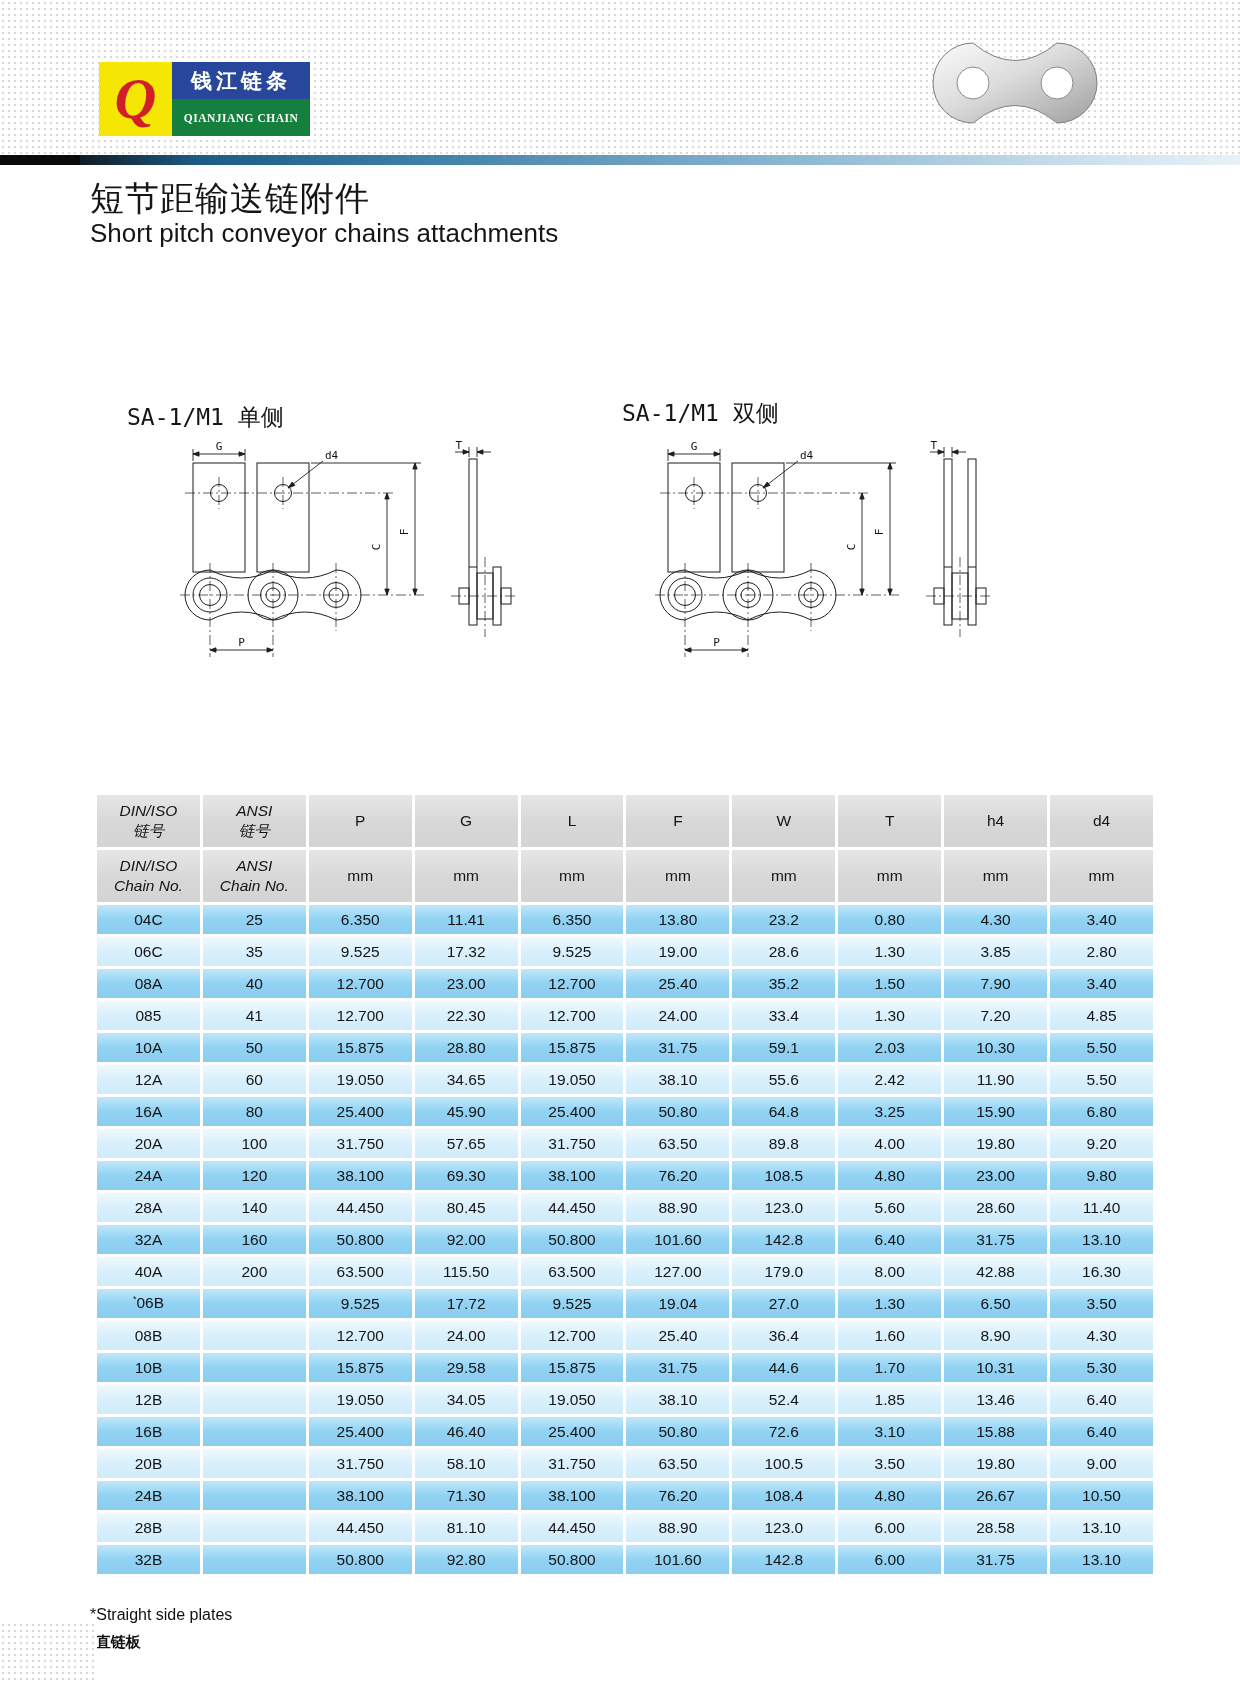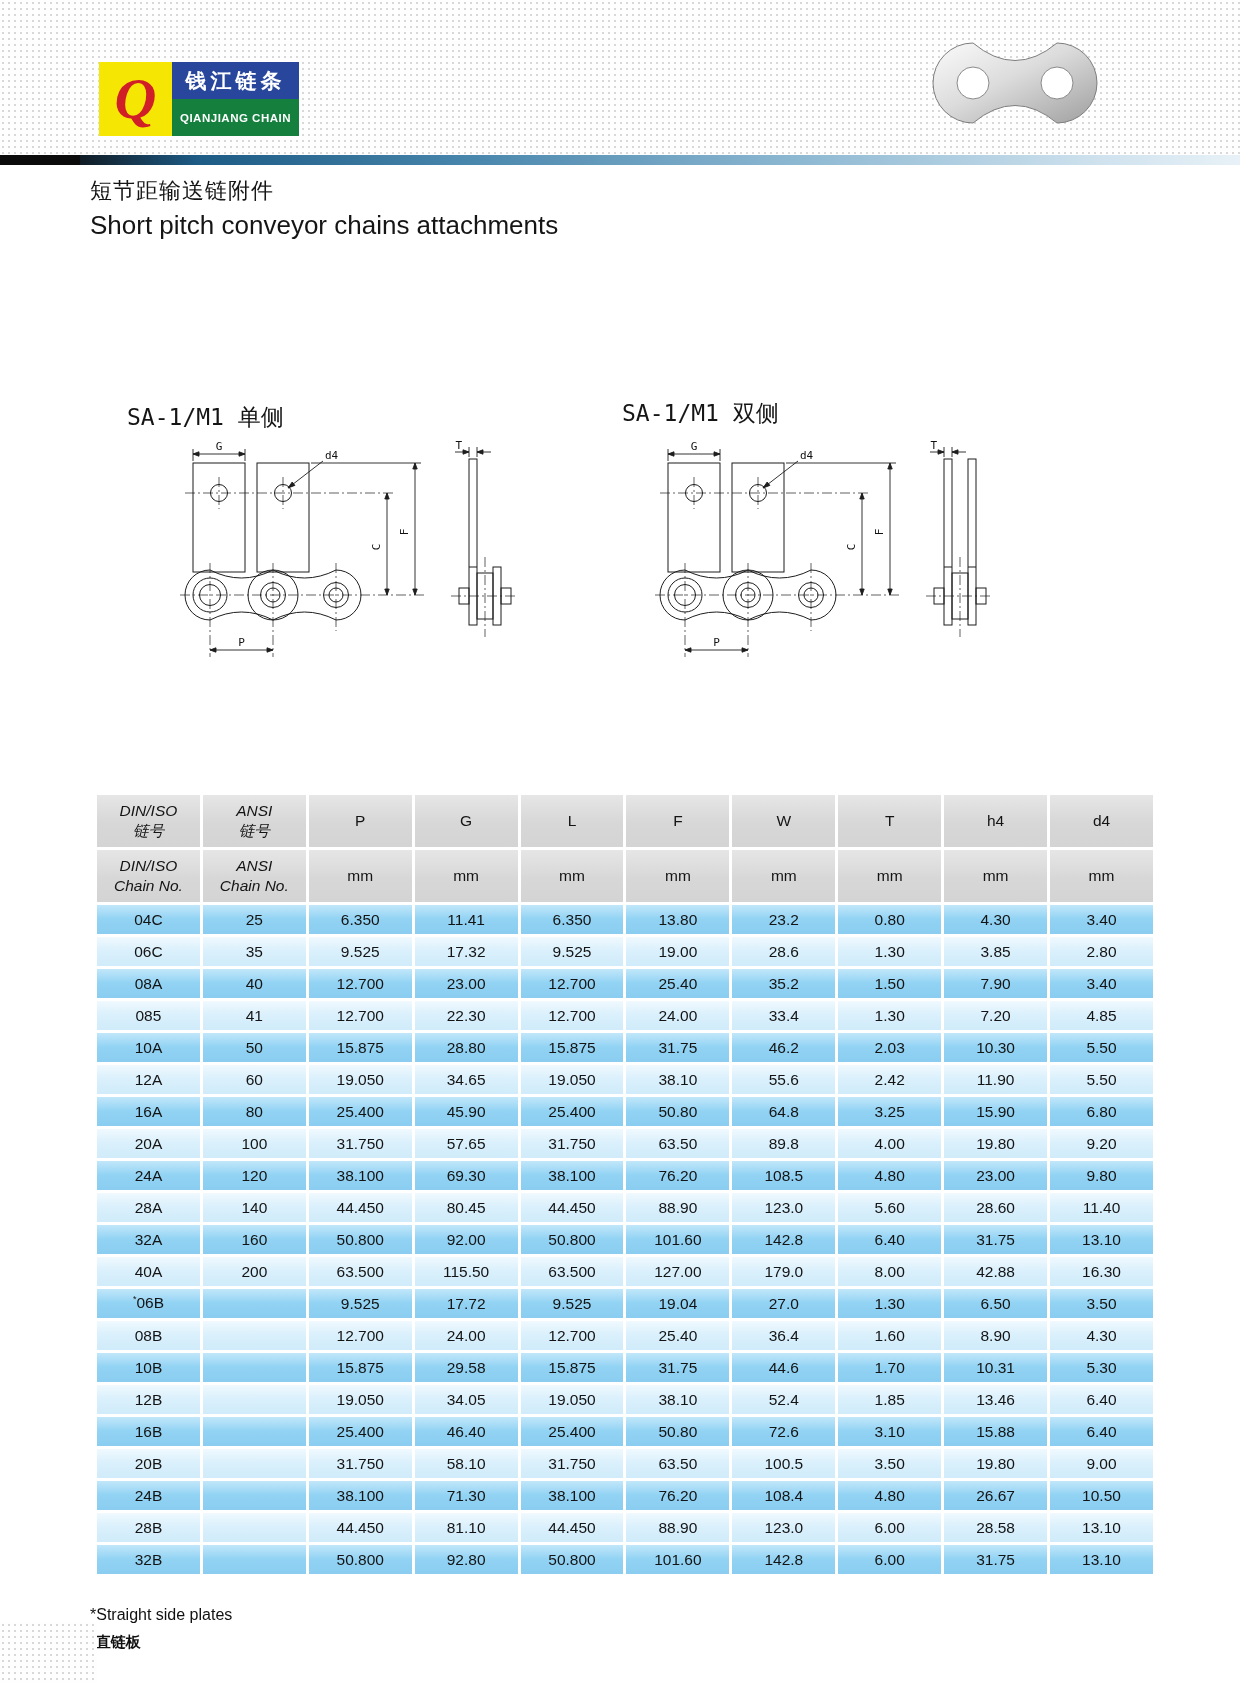--- a/index.html
+++ b/index.html
@@ -9,29 +9,29 @@
   }
   .halftone{
     background-color:#fefefe;
     background-image:radial-gradient(circle,#d8d8d8 1.3px,transparent 1.5px);
     background-size:6px 6px;
   }
   .header-band{position:absolute;left:0;top:0;width:1240px;height:155px;}
   .logo{position:absolute;left:99px;top:62px;display:flex;}
   .logo-q{width:73px;height:74px;background:#f6e604;display:flex;align-items:center;justify-content:center;}
   .logo-q span{color:#d01f27;font-family:"Liberation Serif",serif;font-style:italic;font-weight:700;font-size:58px;line-height:1;}
-  .logo-right{width:127px;display:flex;flex-direction:column;}
+  .logo-right{width:138px;display:flex;flex-direction:column;font-family:Liberation Serif, serif;}
   .logo-cn{height:37px;background:#28479c;color:#fff;font-size:21px;font-weight:700;letter-spacing:4px;display:flex;align-items:center;justify-content:center;}
   .logo-en{height:37px;background:#15803d;color:#fff;font-size:11.5px;font-weight:700;letter-spacing:.5px;display:flex;align-items:center;justify-content:center;}
   .chain-plate{position:absolute;left:930px;top:40px;}
   .divider-black{position:absolute;left:0;top:155px;width:80px;height:10px;background:#0b0b0b;}
   .divider-blue{position:absolute;left:80px;top:155px;width:1160px;height:10px;
     background:linear-gradient(90deg,#101b24 0%,#1d5a84 10%,#4583aa 32%,#8db8d2 62%,#cfe2ee 88%,#e8f1f7 100%);}
-  .title-cn{position:absolute;left:90px;top:176px;font-size:22px;font-weight:500;color:#151515;letter-spacing:1px;}
-  .title-en{position:absolute;left:90px;top:210px;font-size:26px;color:#151515;}
+  .title-cn{position:absolute;left:90px;top:176px;font-size:34px;font-weight:500;color:#151515;letter-spacing:1px;}
+  .title-en{position:absolute;left:90px;top:218px;font-size:26px;color:#151515;}
   .draw-title{position:absolute;font-family:"DejaVu Sans Mono",monospace;font-size:23px;color:#151515;}
   .draw-title.left{left:127px;top:402px;}
   .draw-title.right{left:622px;top:398px;}
   svg.draw{position:absolute;}
   svg.draw .ln{stroke:#1d1d1d;stroke-width:1;fill:none;}
   svg.draw .cl{stroke:#1d1d1d;stroke-width:.7;fill:none;stroke-dasharray:10 3 2 3;}
   svg.draw .dim{stroke:#1d1d1d;stroke-width:.9;fill:#1d1d1d;}
   svg.draw .lbl text{font-family:"DejaVu Sans Mono",monospace;font-size:11px;fill:#111;}
   table.spec{position:absolute;left:94px;top:792px;width:1062px;border-collapse:separate;border-spacing:3px;table-layout:fixed;}
   table.spec th,table.spec td{text-align:center;color:#141414;padding:0;overflow:hidden;}
@@ -313,21 +313,21 @@
         <td>7.20</td>
         <td>4.85</td>
       </tr>
       <tr class="dark">
         <td>10A</td>
         <td>50</td>
         <td>15.875</td>
         <td>28.80</td>
         <td>15.875</td>
         <td>31.75</td>
-        <td>46.2</td>
+        <td>59.1</td>
         <td>2.03</td>
         <td>10.30</td>
         <td>5.50</td>
       </tr>
       <tr class="light">
         <td>12A</td>
         <td>60</td>
         <td>19.050</td>
         <td>34.65</td>
         <td>19.050</td>

